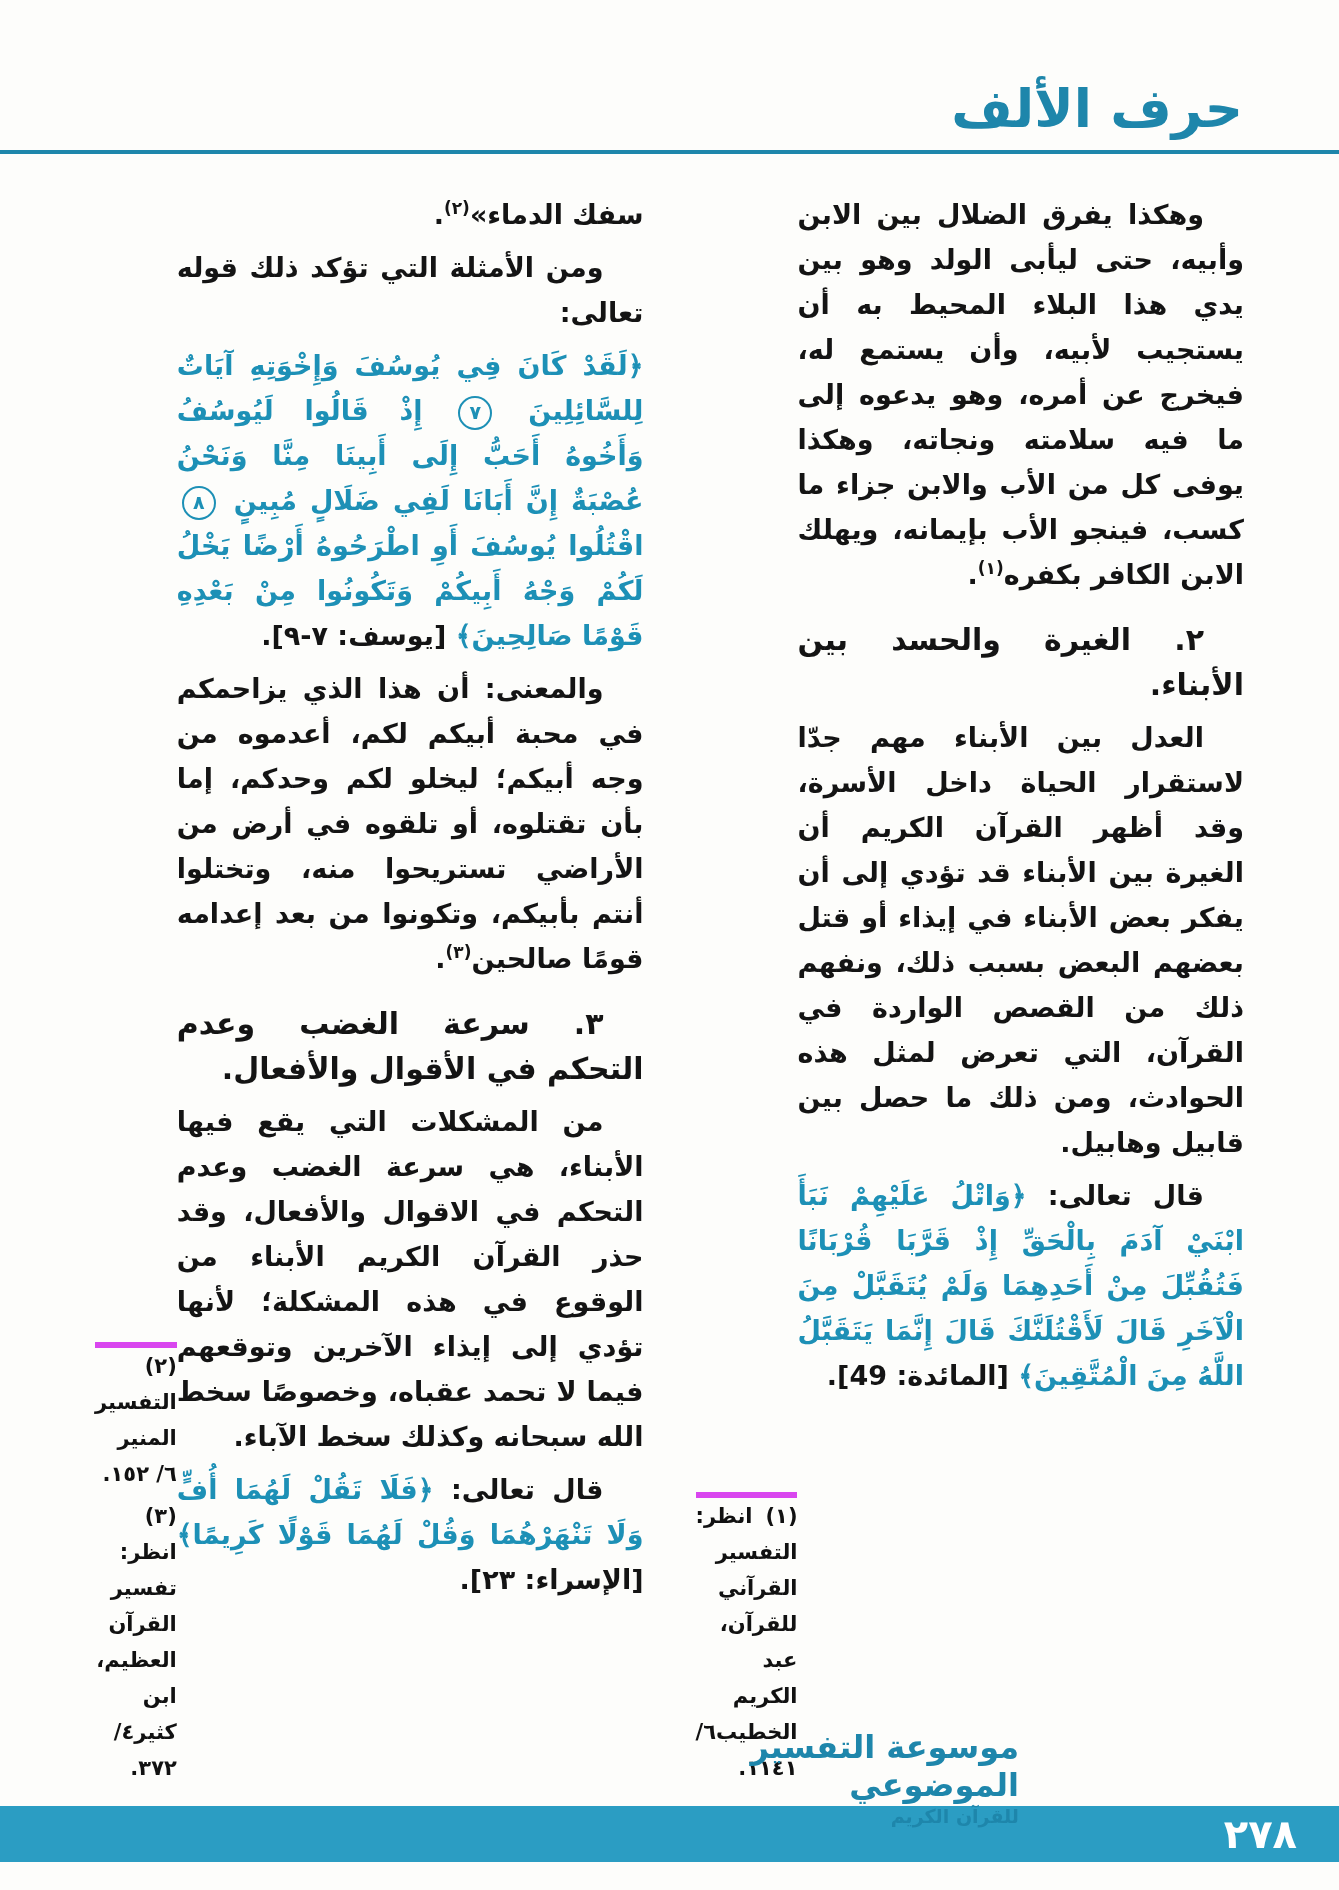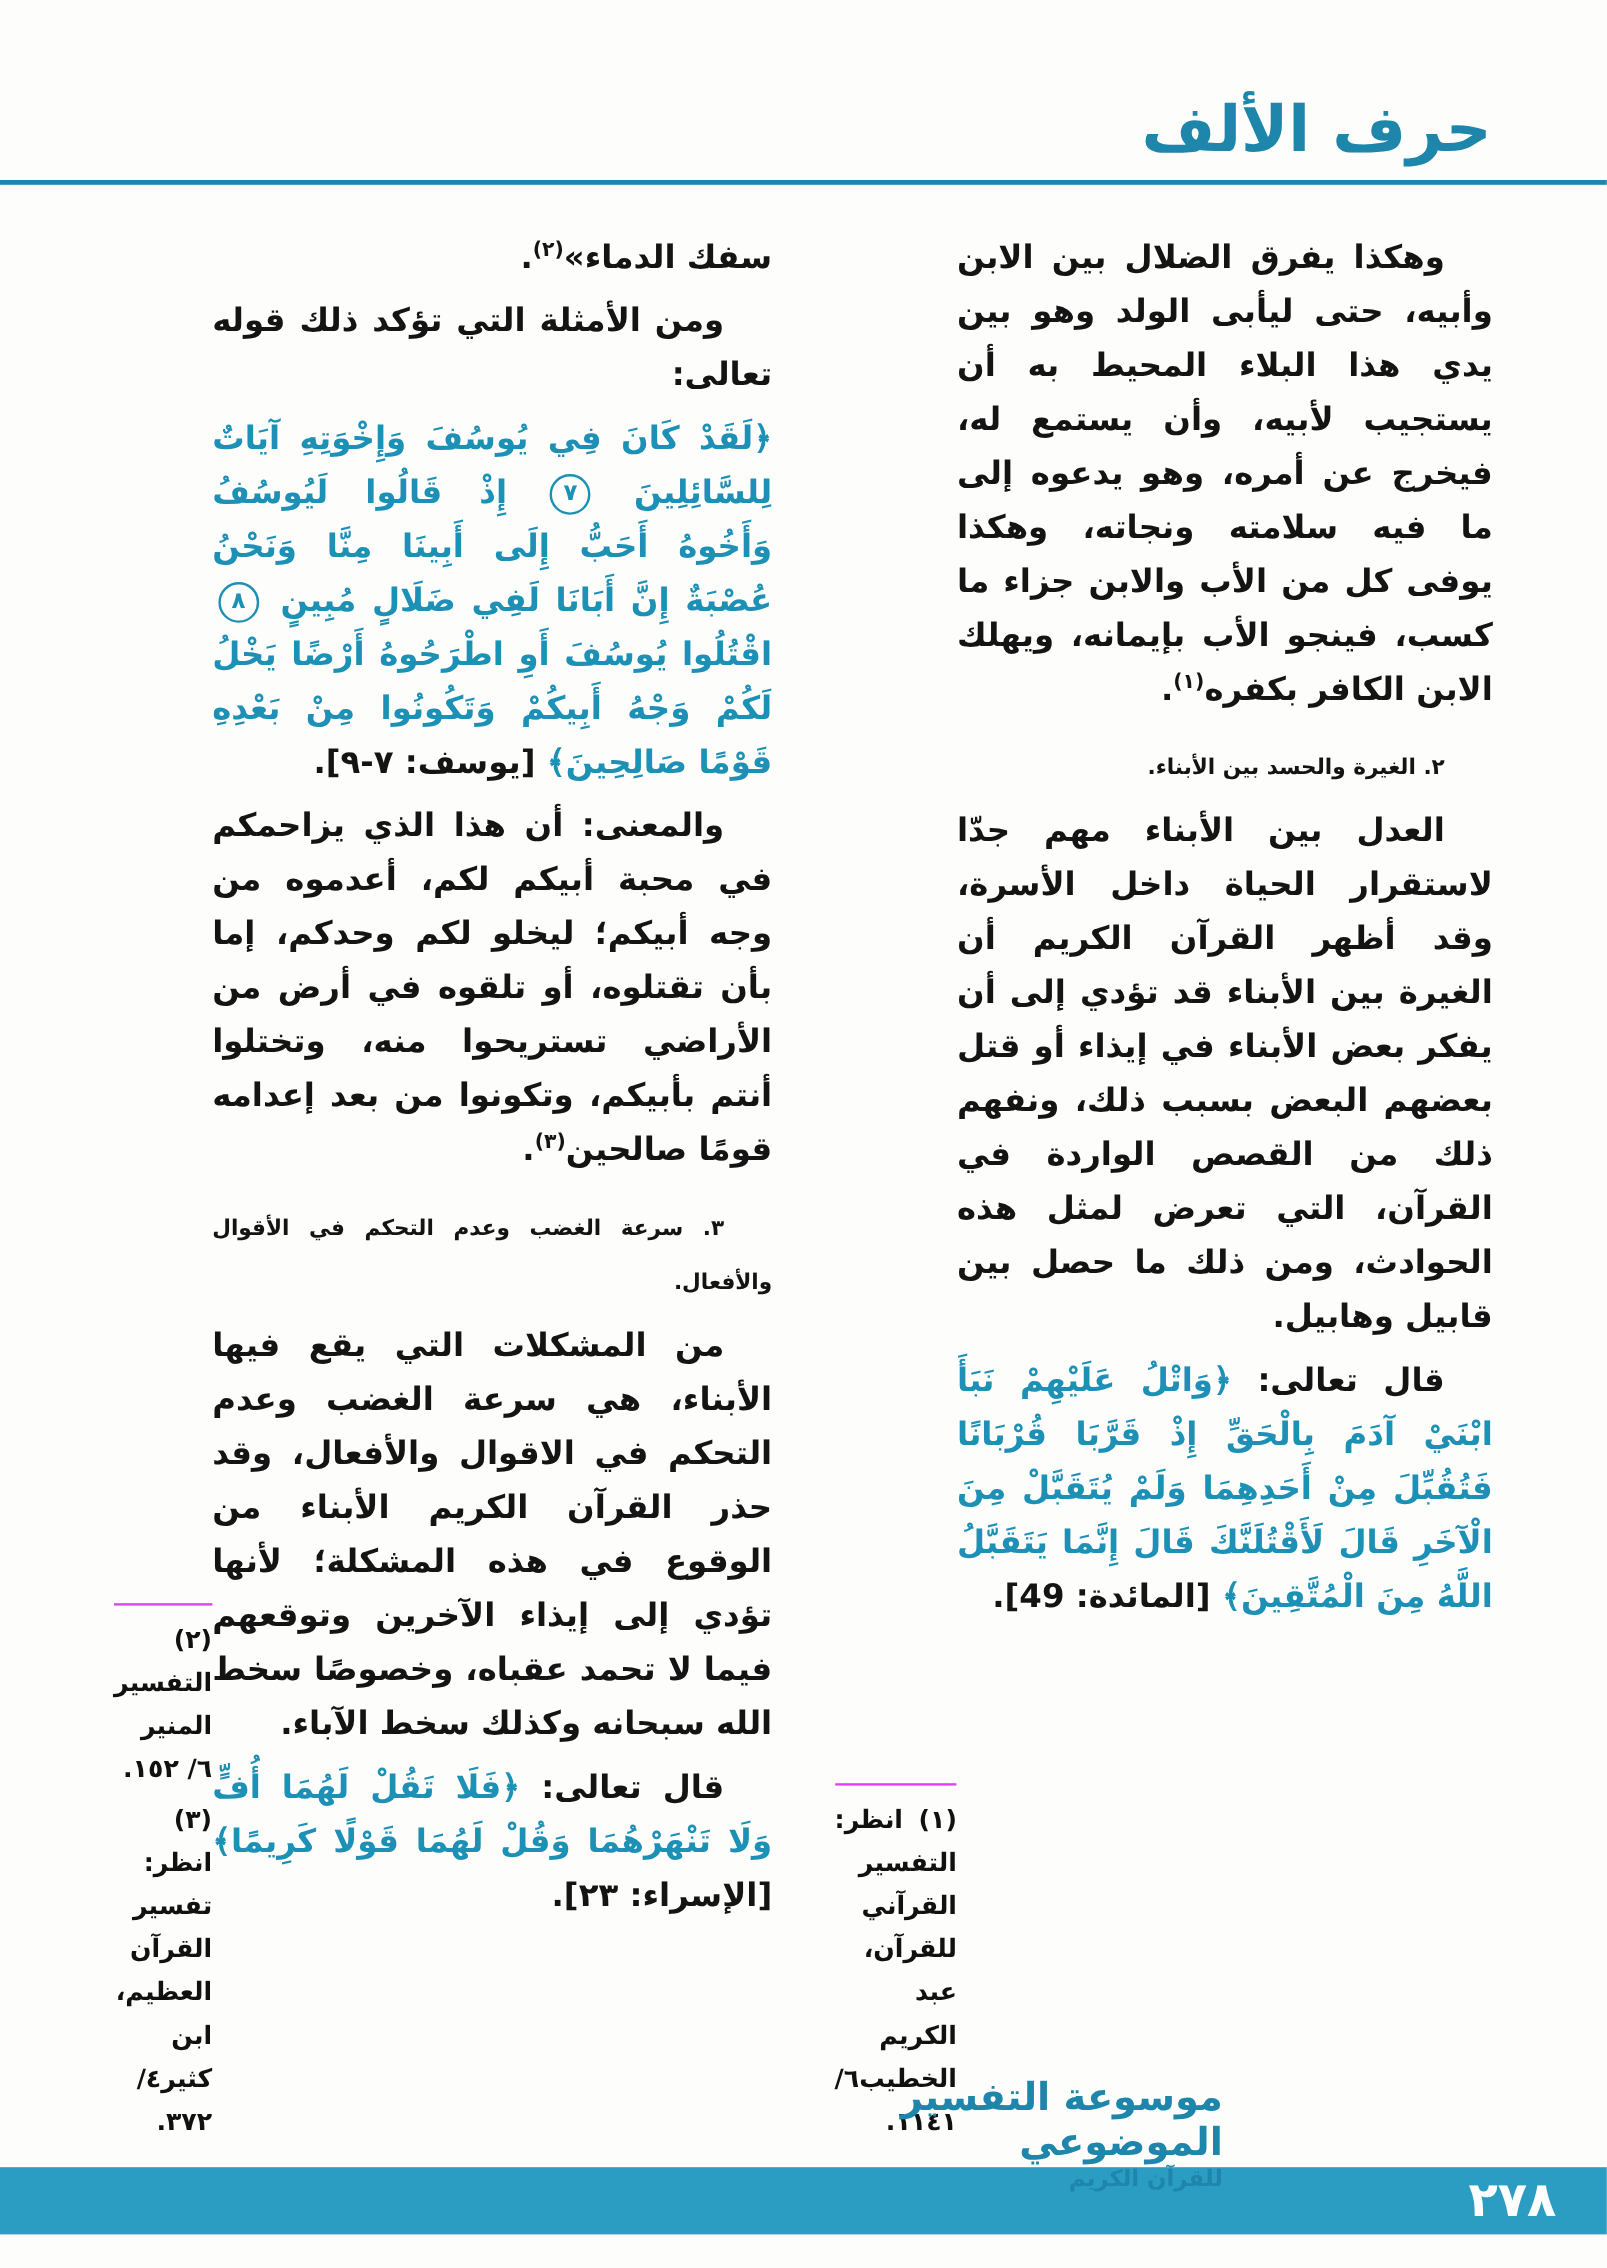--- a/index.html
+++ b/index.html
@@ -34,37 +34,37 @@
   .column{
     flex:1 1 0;display:flex;flex-direction:row;min-width:0;
   }
   .para{
     margin:0 0 8px 0;
     font-size:27px;line-height:45px;font-weight:700;
     text-align:justify;
   }
   .para.body{text-indent:40px;}
   .para.noindent{text-indent:0;}
-  .para.heading{text-indent:40px;font-size:18px;margin-top:20px;}
+  .para.heading{text-indent:40px;font-size:30px;margin-top:20px;}
   .para.quranblock{text-indent:0;}
   .seg-normal{color:var(--ink);}
   .seg-quran{color:var(--quran);}
   .seg-ref{color:var(--ink);}
   .seg-sup{
     font-size:17px;vertical-align:super;line-height:0;color:var(--ink);
   }
   .seg-ayah{
     display:inline-flex;align-items:center;justify-content:center;
     width:34px;height:34px;border:2px solid var(--quran);border-radius:50%;
     font-size:19px;line-height:1;color:var(--quran);
     margin:0 5px;vertical-align:middle;
   }
   
   .footnotes{
-    margin-top:auto;border-top:2px solid #d946ef;padding-top:10px;
+    margin-top:auto;border-top:6px solid #d946ef;
   }
   .footnote{
     margin:0 0 6px 0;font-size:21px;line-height:36px;font-weight:700;
     text-align:justify;color:#111;
   }
   
   .footer-bar{
     position:absolute;left:0;right:0;bottom:28px;height:56px;
     background:var(--bar);
   }

